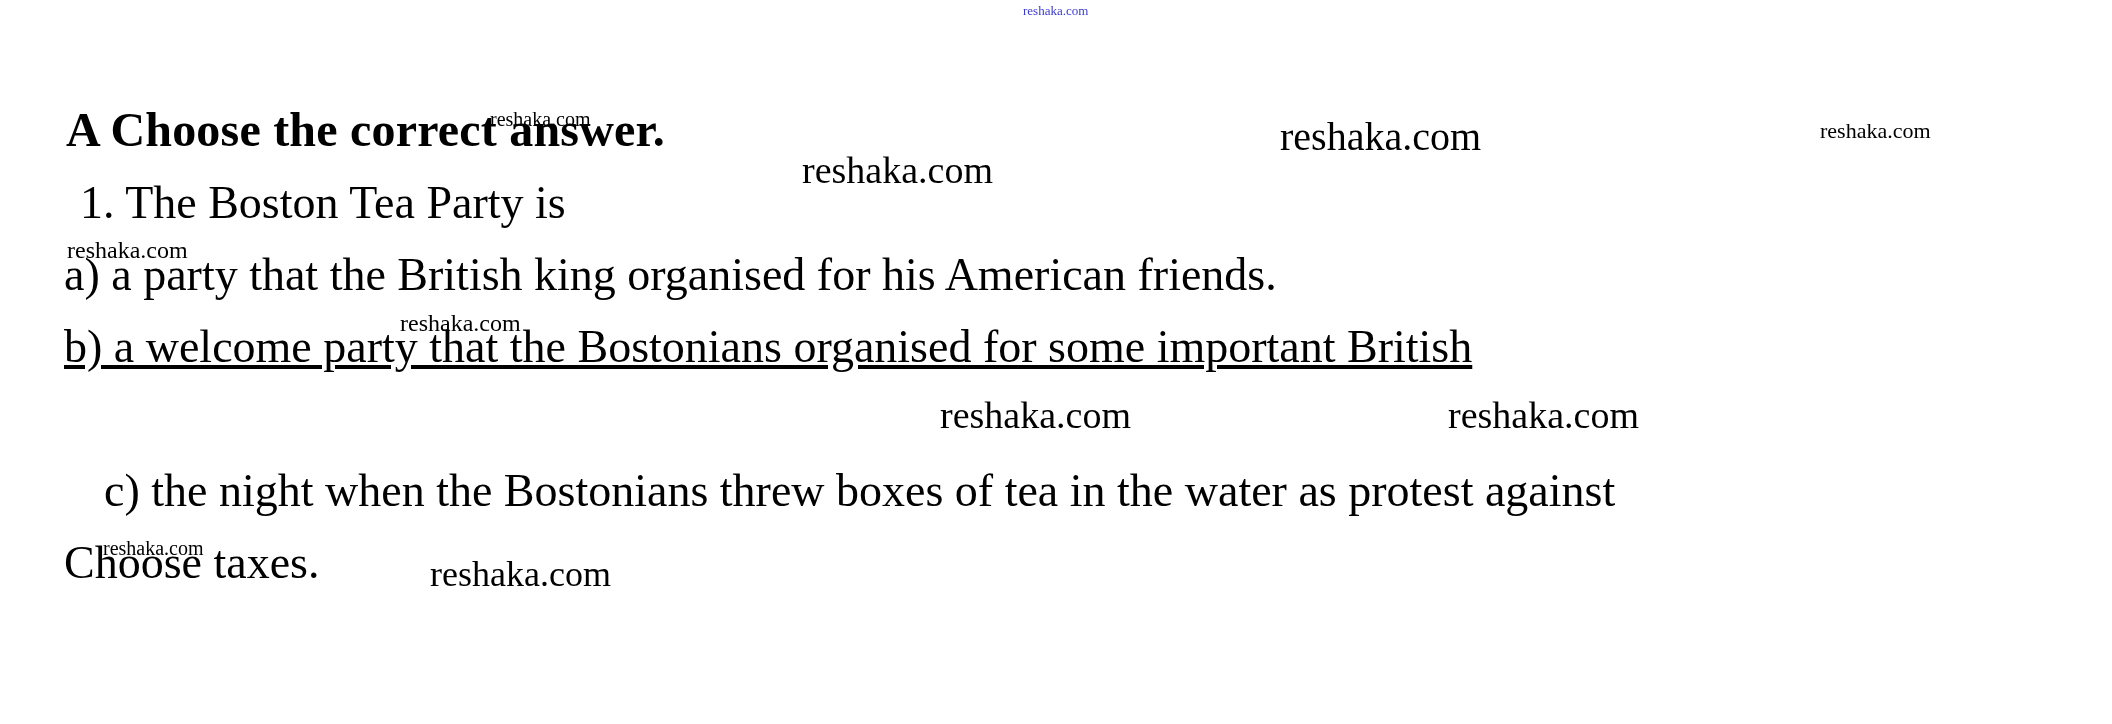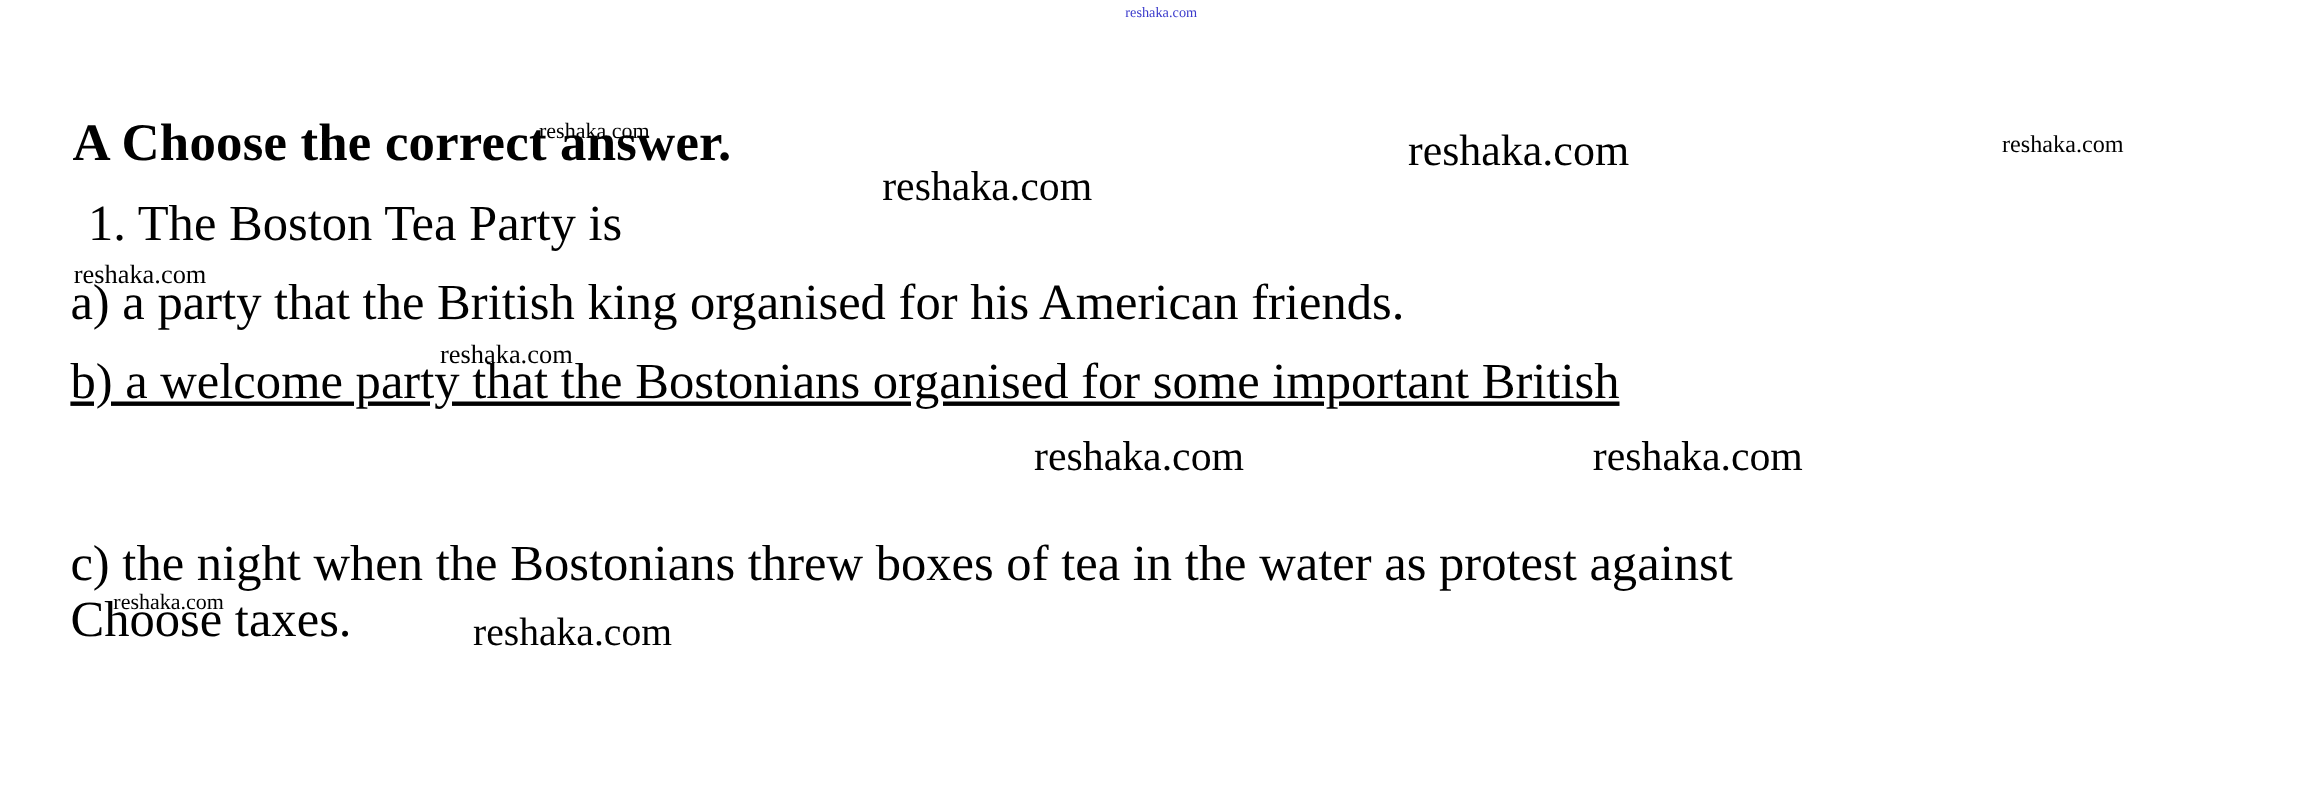--- a/index.html
+++ b/index.html
@@ -46,21 +46,21 @@
   .option {
     position: absolute;
     left: 64px;
     font-size: 46px;
     line-height: 1.18;
     white-space: nowrap;
   }
   .opt-a { top: 248px; }
   .opt-b { top: 320px; text-decoration: underline; }
   .opt-b2 { top: 392px; }
-  .opt-c { top: 485px; }
+  .opt-c { top: 464px; margin-left: 40px; }
   .opt-c2 { top: 536px; }
 
   
   .wm {
     position: absolute;
     font-family: Liberation Serif, serif;
     color: #000000;
     white-space: nowrap;
     pointer-events: none;
   }

